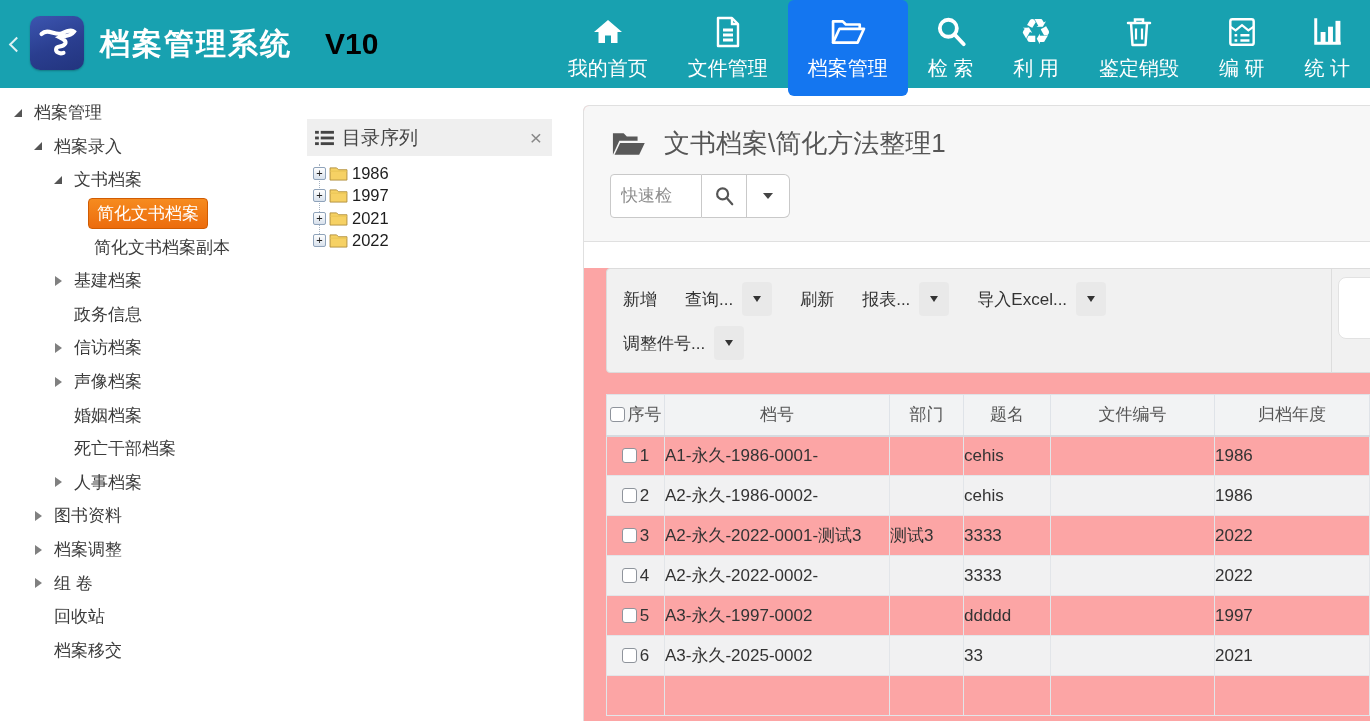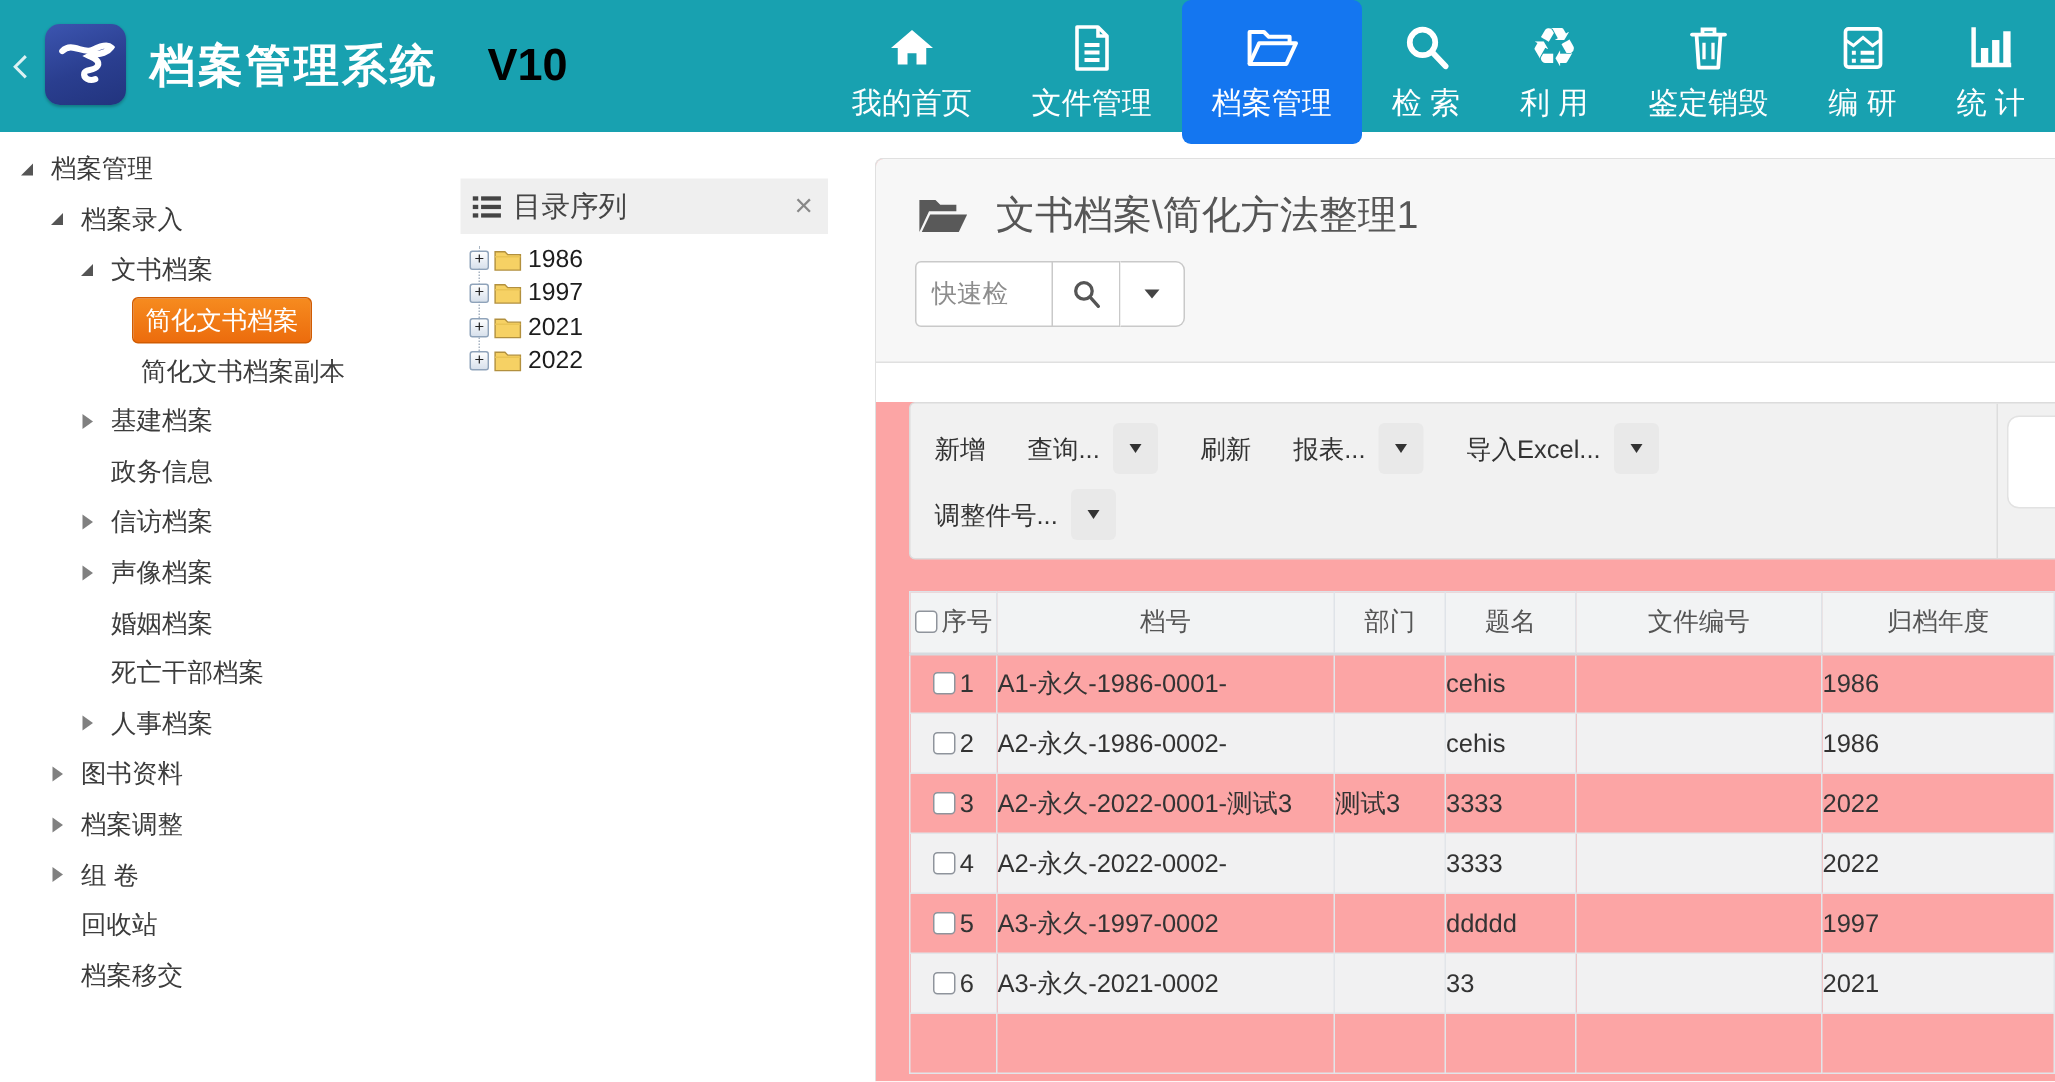--- a/index.html
+++ b/index.html
@@ -478,21 +478,21 @@
               <td class="c-seq"><span class="cb"></span><span>5</span></td>
               <td class="al">A3-永久-1997-0002</td>
               <td class="al"></td>
               <td class="al">ddddd</td>
               <td class="al"></td>
               <td class="al">1997</td>
               <td></td>
             </tr>
             <tr>
               <td class="c-seq"><span class="cb"></span><span>6</span></td>
-              <td class="al">A3-永久-2021-0002</td>
+              <td class="al">A3-永久-2025-0002</td>
               <td class="al"></td>
               <td class="al">33</td>
               <td class="al"></td>
               <td class="al">2021</td>
               <td></td>
             </tr>
           <tr>
             <td></td>
               <td></td>
               <td></td>

